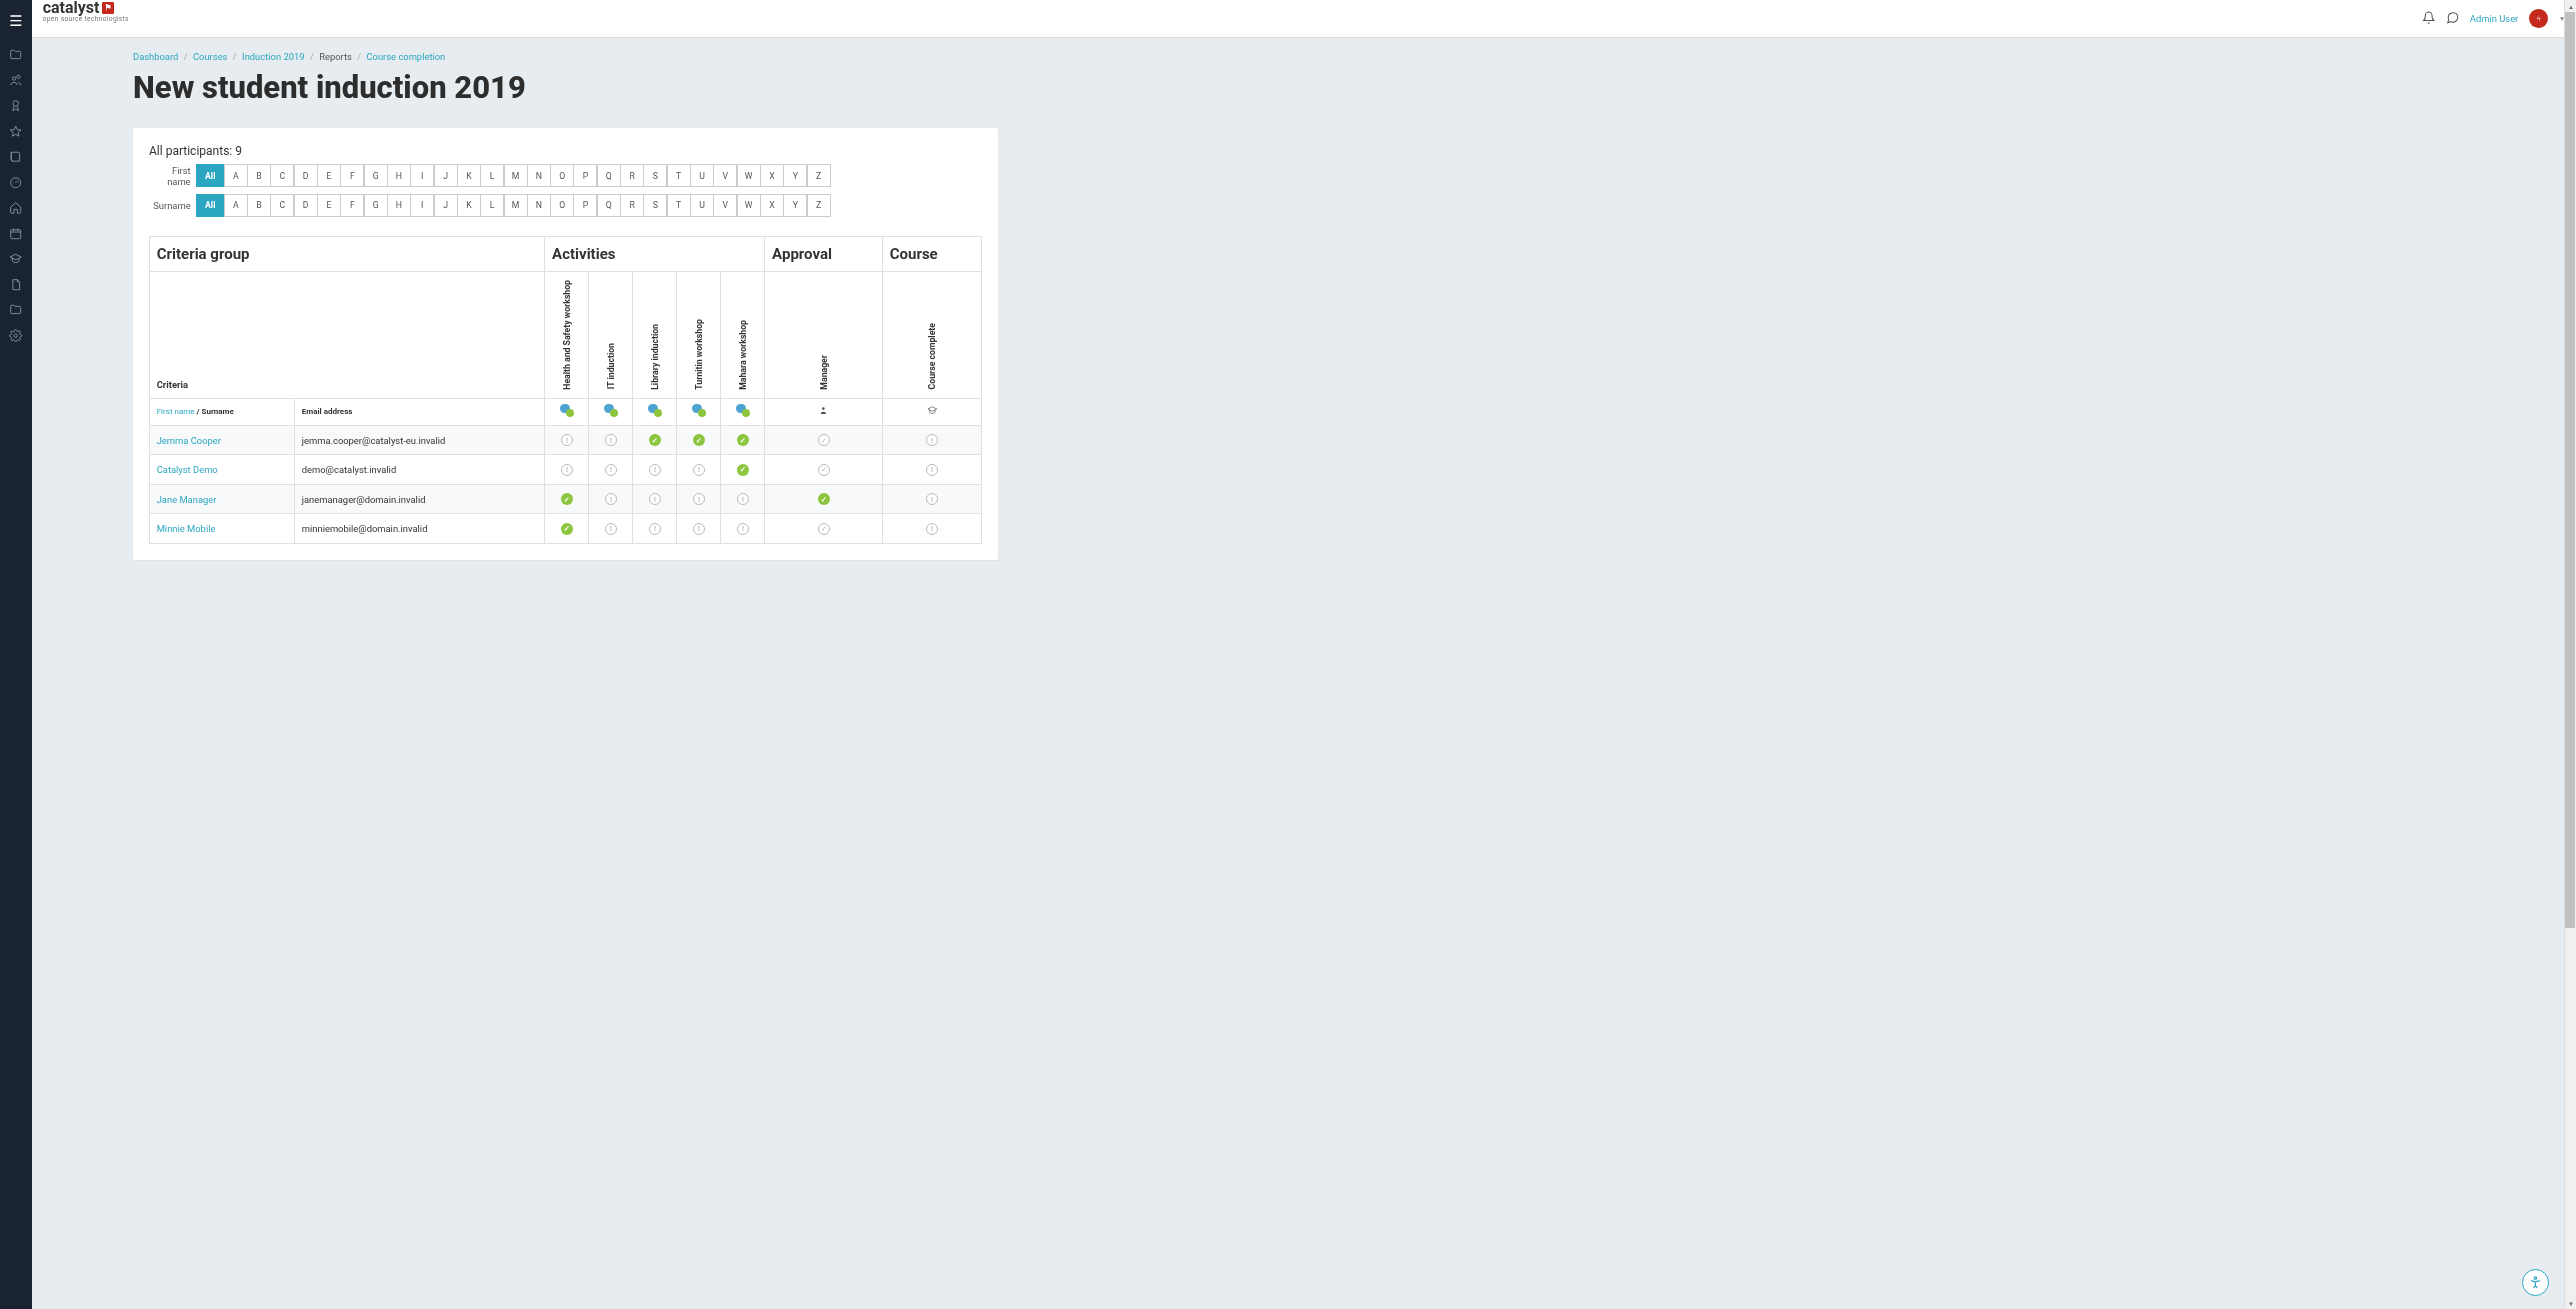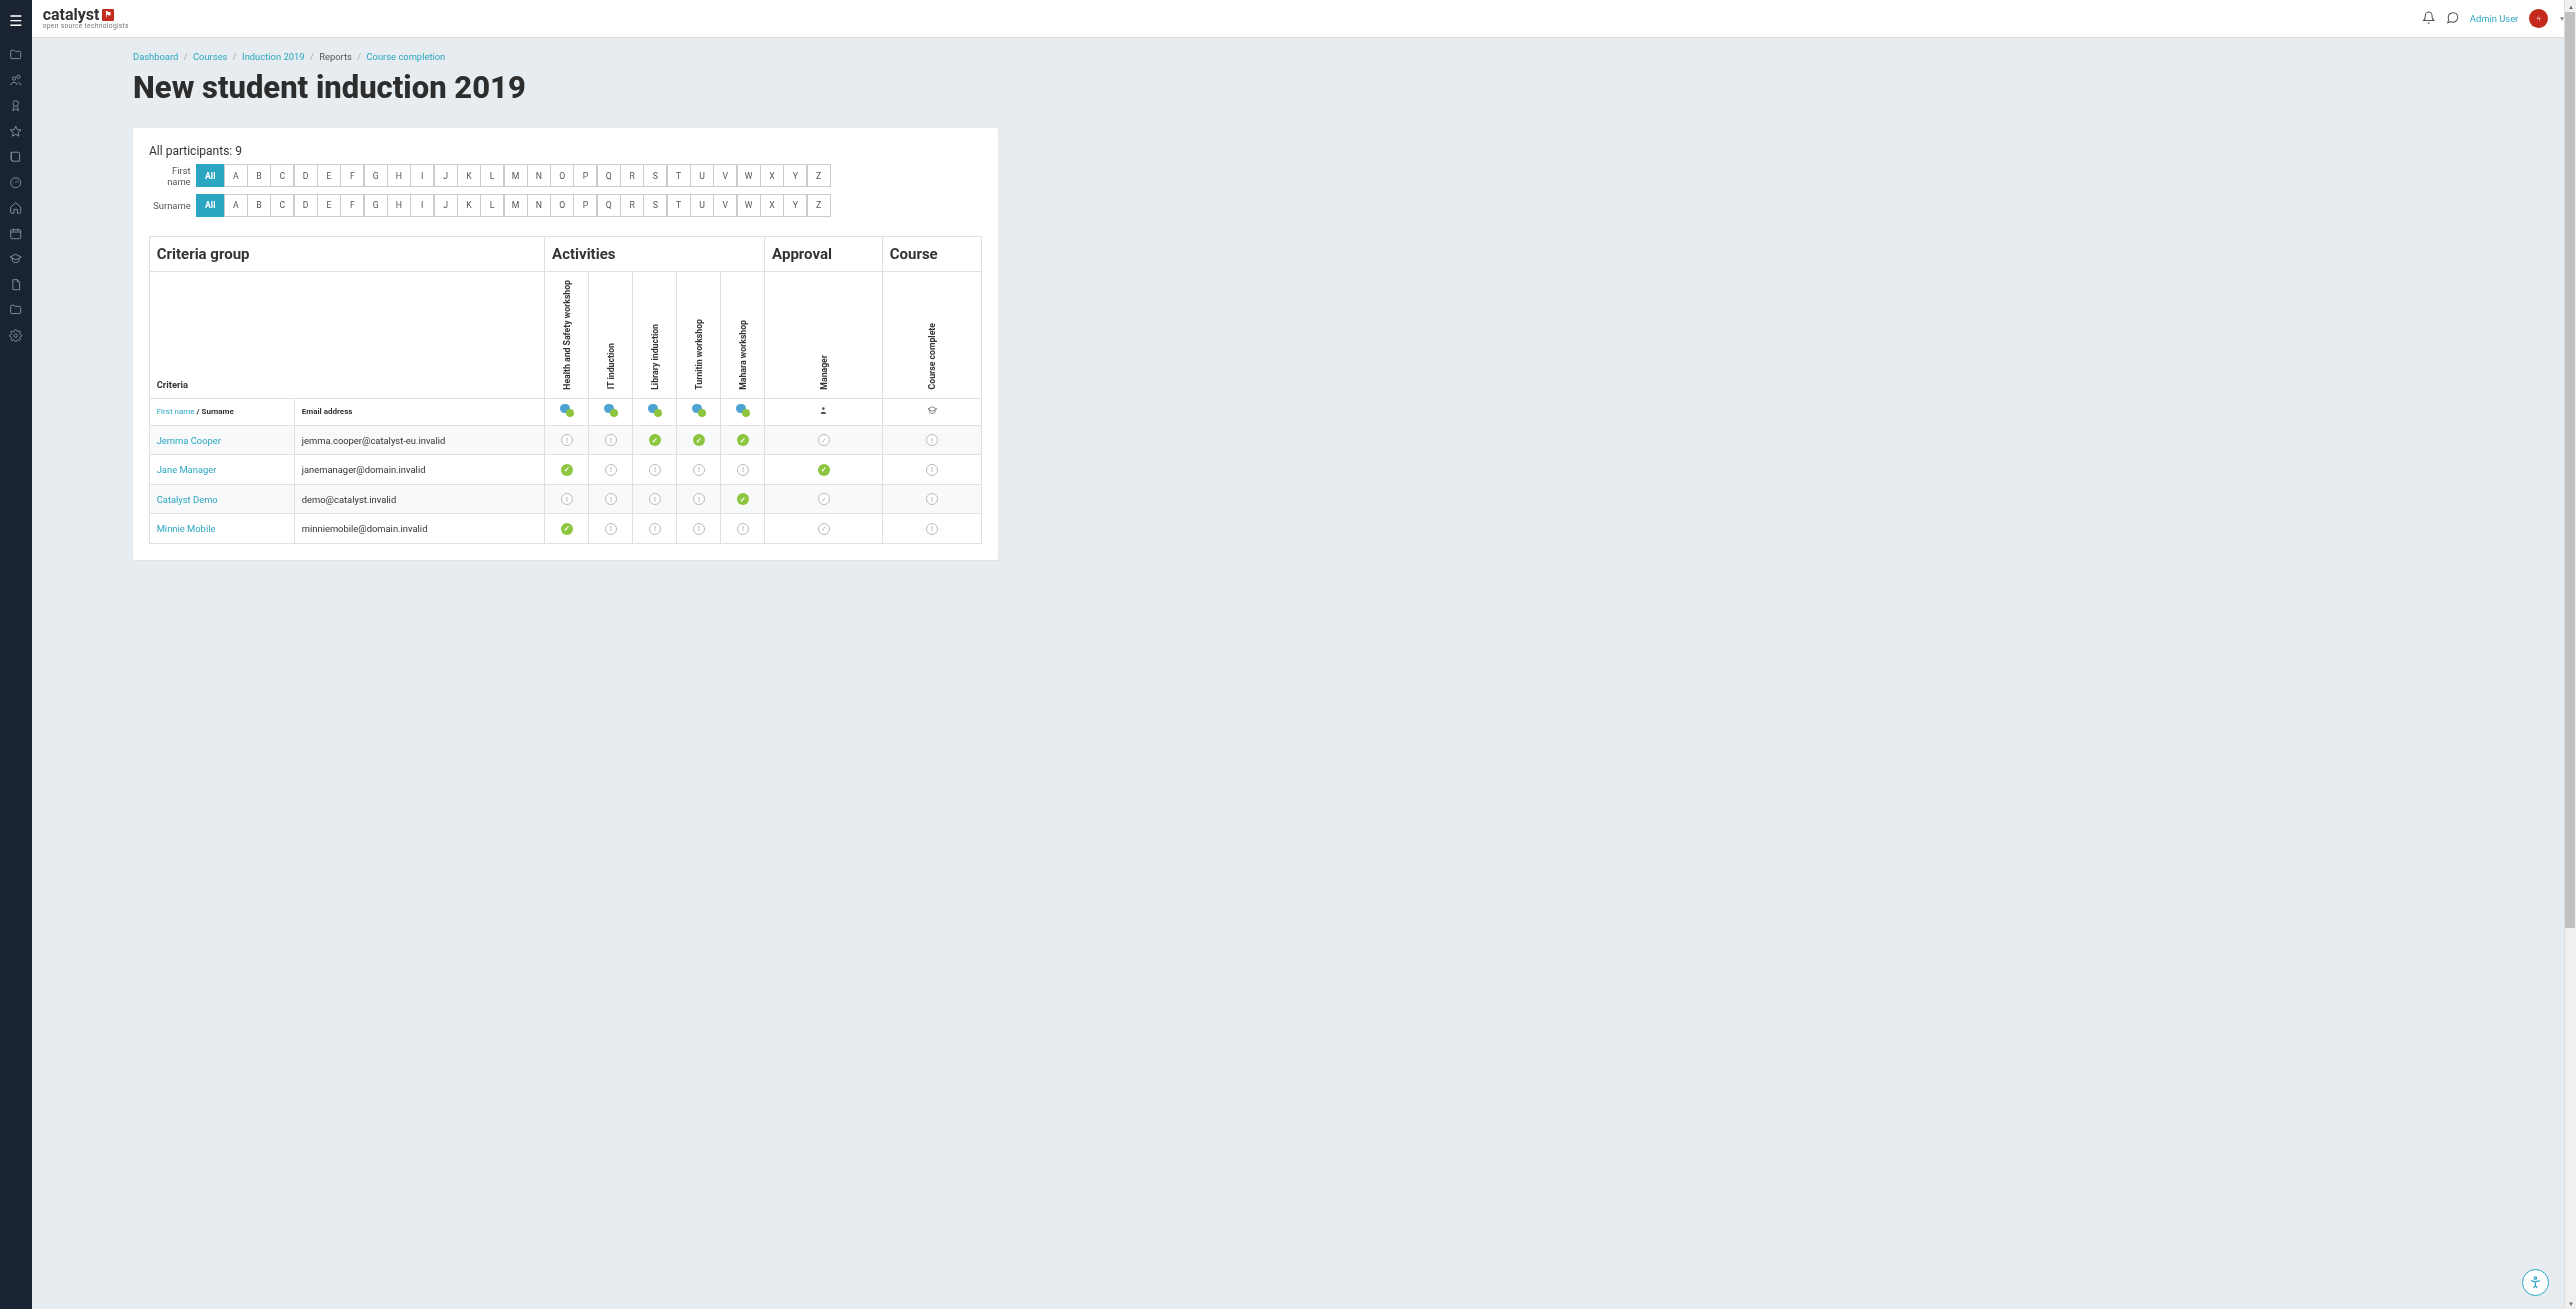--- a/index.html
+++ b/index.html
@@ -3,21 +3,21 @@
 <meta charset="utf-8">
 <style>
 *{box-sizing:border-box;margin:0;padding:0}
 body{font-family:-apple-system,BlinkMacSystemFont,"Segoe UI",Roboto,Arial,sans-serif;background:#e6ecef;color:#333;font-size:9.4px}
 .app{display:flex;min-height:100vh}
 .sidebar{width:32px;background:#1a2332;display:flex;flex-direction:column;align-items:center;padding-top:12px;flex-shrink:0}
 .sidebar-toggle{color:#fff;font-size:14.8px;margin-bottom:12px;cursor:pointer}
 .sidebar-item{width:32px;height:25.5px;display:flex;align-items:center;justify-content:center;color:#8a96a6;cursor:pointer}
 .sidebar-item svg{width:13.4px;height:13.4px}
 .main{flex:1;display:flex;flex-direction:column}
-.topbar{background:#fff;height:38px;display:flex;align-items:center;padding:0 10.7px;border-bottom:0.7px solid #ddd}
+.topbar{background:#fff;height:38px;display:flex;padding:0 10.7px;border-bottom:0.7px solid #ddd}
 .logo{display:flex;flex-direction:column;line-height:1}
 .logo-main{font-size:16px;font-weight:700;color:#333;display:flex;align-items:center;gap:2.7px}
 .logo-sub{font-size:6.7px;color:#777;letter-spacing:0.3px}
 .logo-icon{width:12px;height:12px;background:#c5281c;border-radius:1.3px;display:inline-flex;align-items:center;justify-content:center;color:#fff;font-size:8px}
 .topbar-right{margin-left:auto;display:flex;align-items:center;gap:10.7px}
 .topbar-icon{color:#555;cursor:pointer}
 .topbar-icon svg{width:13.4px;height:13.4px}
 .user-link{color:#2ba6c1;cursor:pointer}
 .user-avatar{width:19px;height:19px;border-radius:50%;background:#c5281c;display:flex;align-items:center;justify-content:center;color:#fff}
 .dropdown-caret{color:#888;font-size:6.7px}
@@ -301,39 +301,39 @@
                 <td>jemma.cooper@catalyst-eu.invalid</td>
                 <td class="icon-cell"><span class="status-icon status-incomplete"></span></td>
                 <td class="icon-cell"><span class="status-icon status-incomplete"></span></td>
                 <td class="icon-cell"><span class="status-icon status-complete"></span></td>
                 <td class="icon-cell"><span class="status-icon status-complete"></span></td>
                 <td class="icon-cell"><span class="status-icon status-complete"></span></td>
                 <td class="icon-cell"><span class="status-icon status-pending"></span></td>
                 <td class="icon-cell"><span class="status-icon status-incomplete"></span></td>
               </tr>
               <tr>
+                <td><span class="person-name">Catalyst Demo</span></td>
+                <td>demo@catalyst.invalid</td>
+                <td class="icon-cell"><span class="status-icon status-incomplete"></span></td>
+                <td class="icon-cell"><span class="status-icon status-incomplete"></span></td>
+                <td class="icon-cell"><span class="status-icon status-incomplete"></span></td>
+                <td class="icon-cell"><span class="status-icon status-incomplete"></span></td>
+                <td class="icon-cell"><span class="status-icon status-complete"></span></td>
+                <td class="icon-cell"><span class="status-icon status-pending"></span></td>
+                <td class="icon-cell"><span class="status-icon status-incomplete"></span></td>
+              </tr>
+              <tr>
                 <td><span class="person-name">Jane Manager</span></td>
                 <td>janemanager@domain.invalid</td>
                 <td class="icon-cell"><span class="status-icon status-complete"></span></td>
                 <td class="icon-cell"><span class="status-icon status-incomplete"></span></td>
                 <td class="icon-cell"><span class="status-icon status-incomplete"></span></td>
                 <td class="icon-cell"><span class="status-icon status-incomplete"></span></td>
                 <td class="icon-cell"><span class="status-icon status-incomplete"></span></td>
                 <td class="icon-cell"><span class="status-icon status-complete"></span></td>
-                <td class="icon-cell"><span class="status-icon status-incomplete"></span></td>
-              </tr>
-              <tr>
-                <td><span class="person-name">Catalyst Demo</span></td>
-                <td>demo@catalyst.invalid</td>
-                <td class="icon-cell"><span class="status-icon status-incomplete"></span></td>
-                <td class="icon-cell"><span class="status-icon status-incomplete"></span></td>
-                <td class="icon-cell"><span class="status-icon status-incomplete"></span></td>
-                <td class="icon-cell"><span class="status-icon status-incomplete"></span></td>
-                <td class="icon-cell"><span class="status-icon status-complete"></span></td>
-                <td class="icon-cell"><span class="status-icon status-pending"></span></td>
                 <td class="icon-cell"><span class="status-icon status-incomplete"></span></td>
               </tr>
               <tr>
                 <td><span class="person-name">Minnie Mobile</span></td>
                 <td>minniemobile@domain.invalid</td>
                 <td class="icon-cell"><span class="status-icon status-complete"></span></td>
                 <td class="icon-cell"><span class="status-icon status-incomplete"></span></td>
                 <td class="icon-cell"><span class="status-icon status-incomplete"></span></td>
                 <td class="icon-cell"><span class="status-icon status-incomplete"></span></td>
                 <td class="icon-cell"><span class="status-icon status-incomplete"></span></td>

